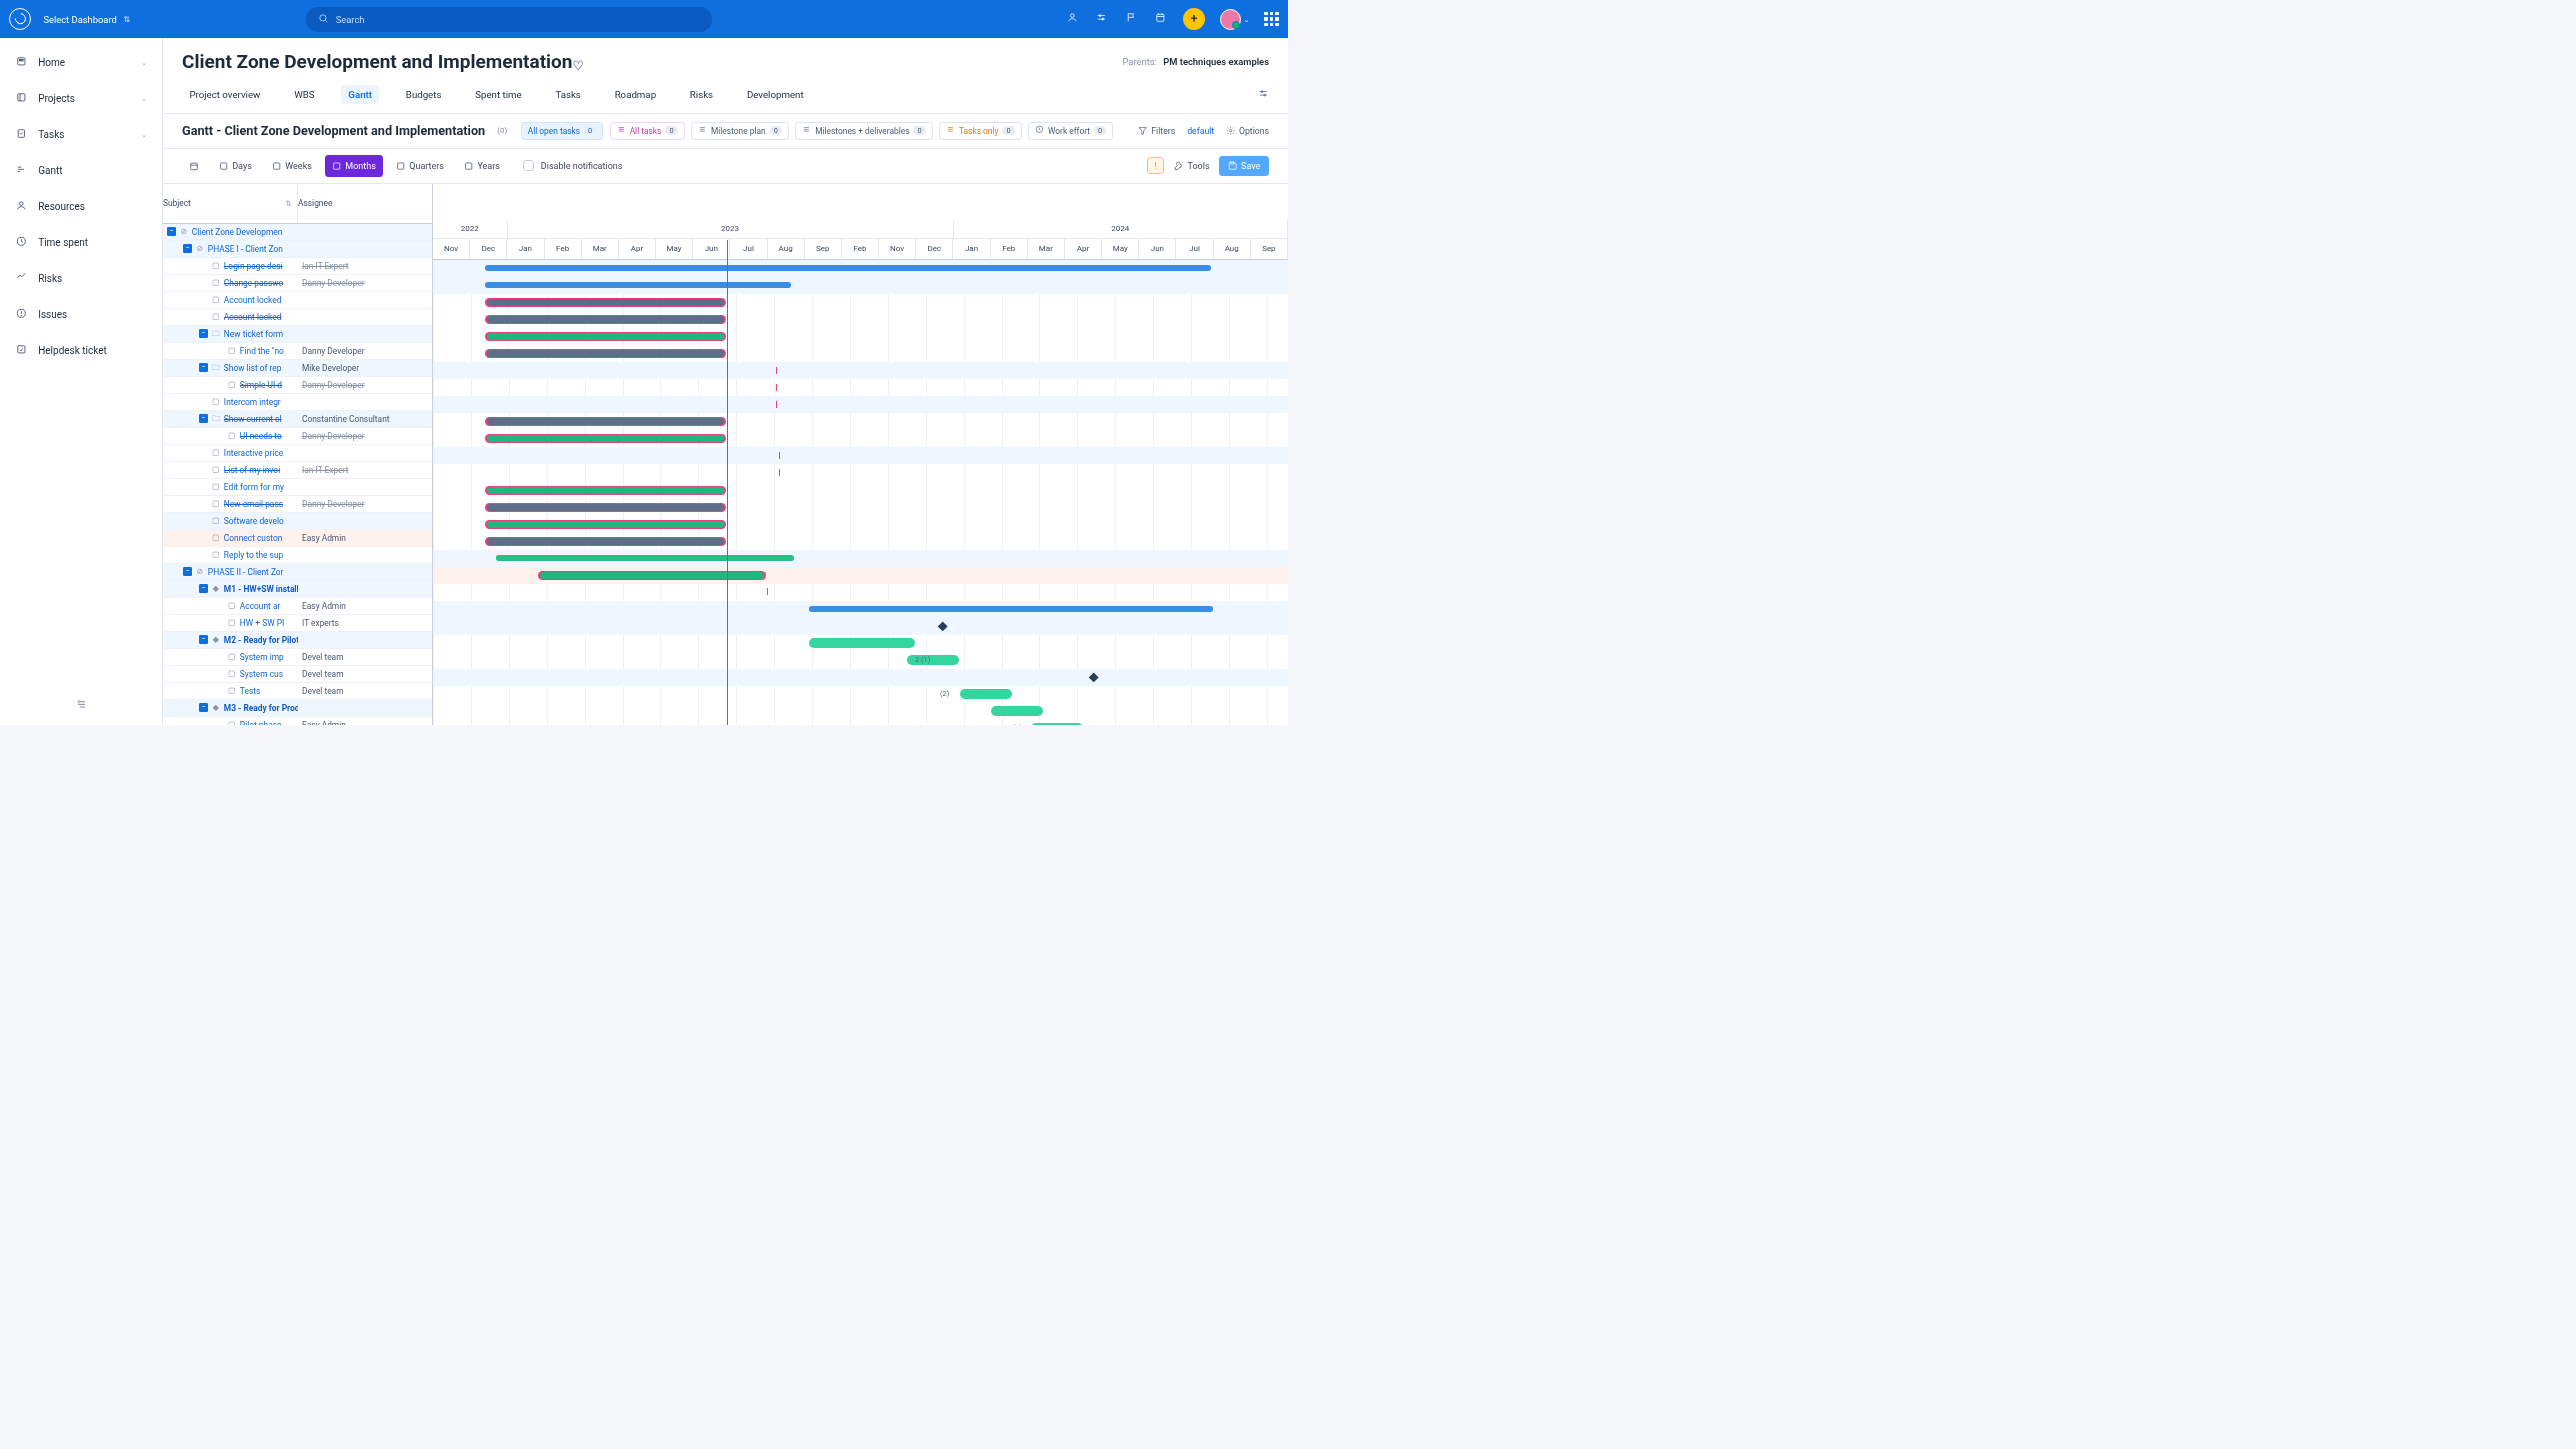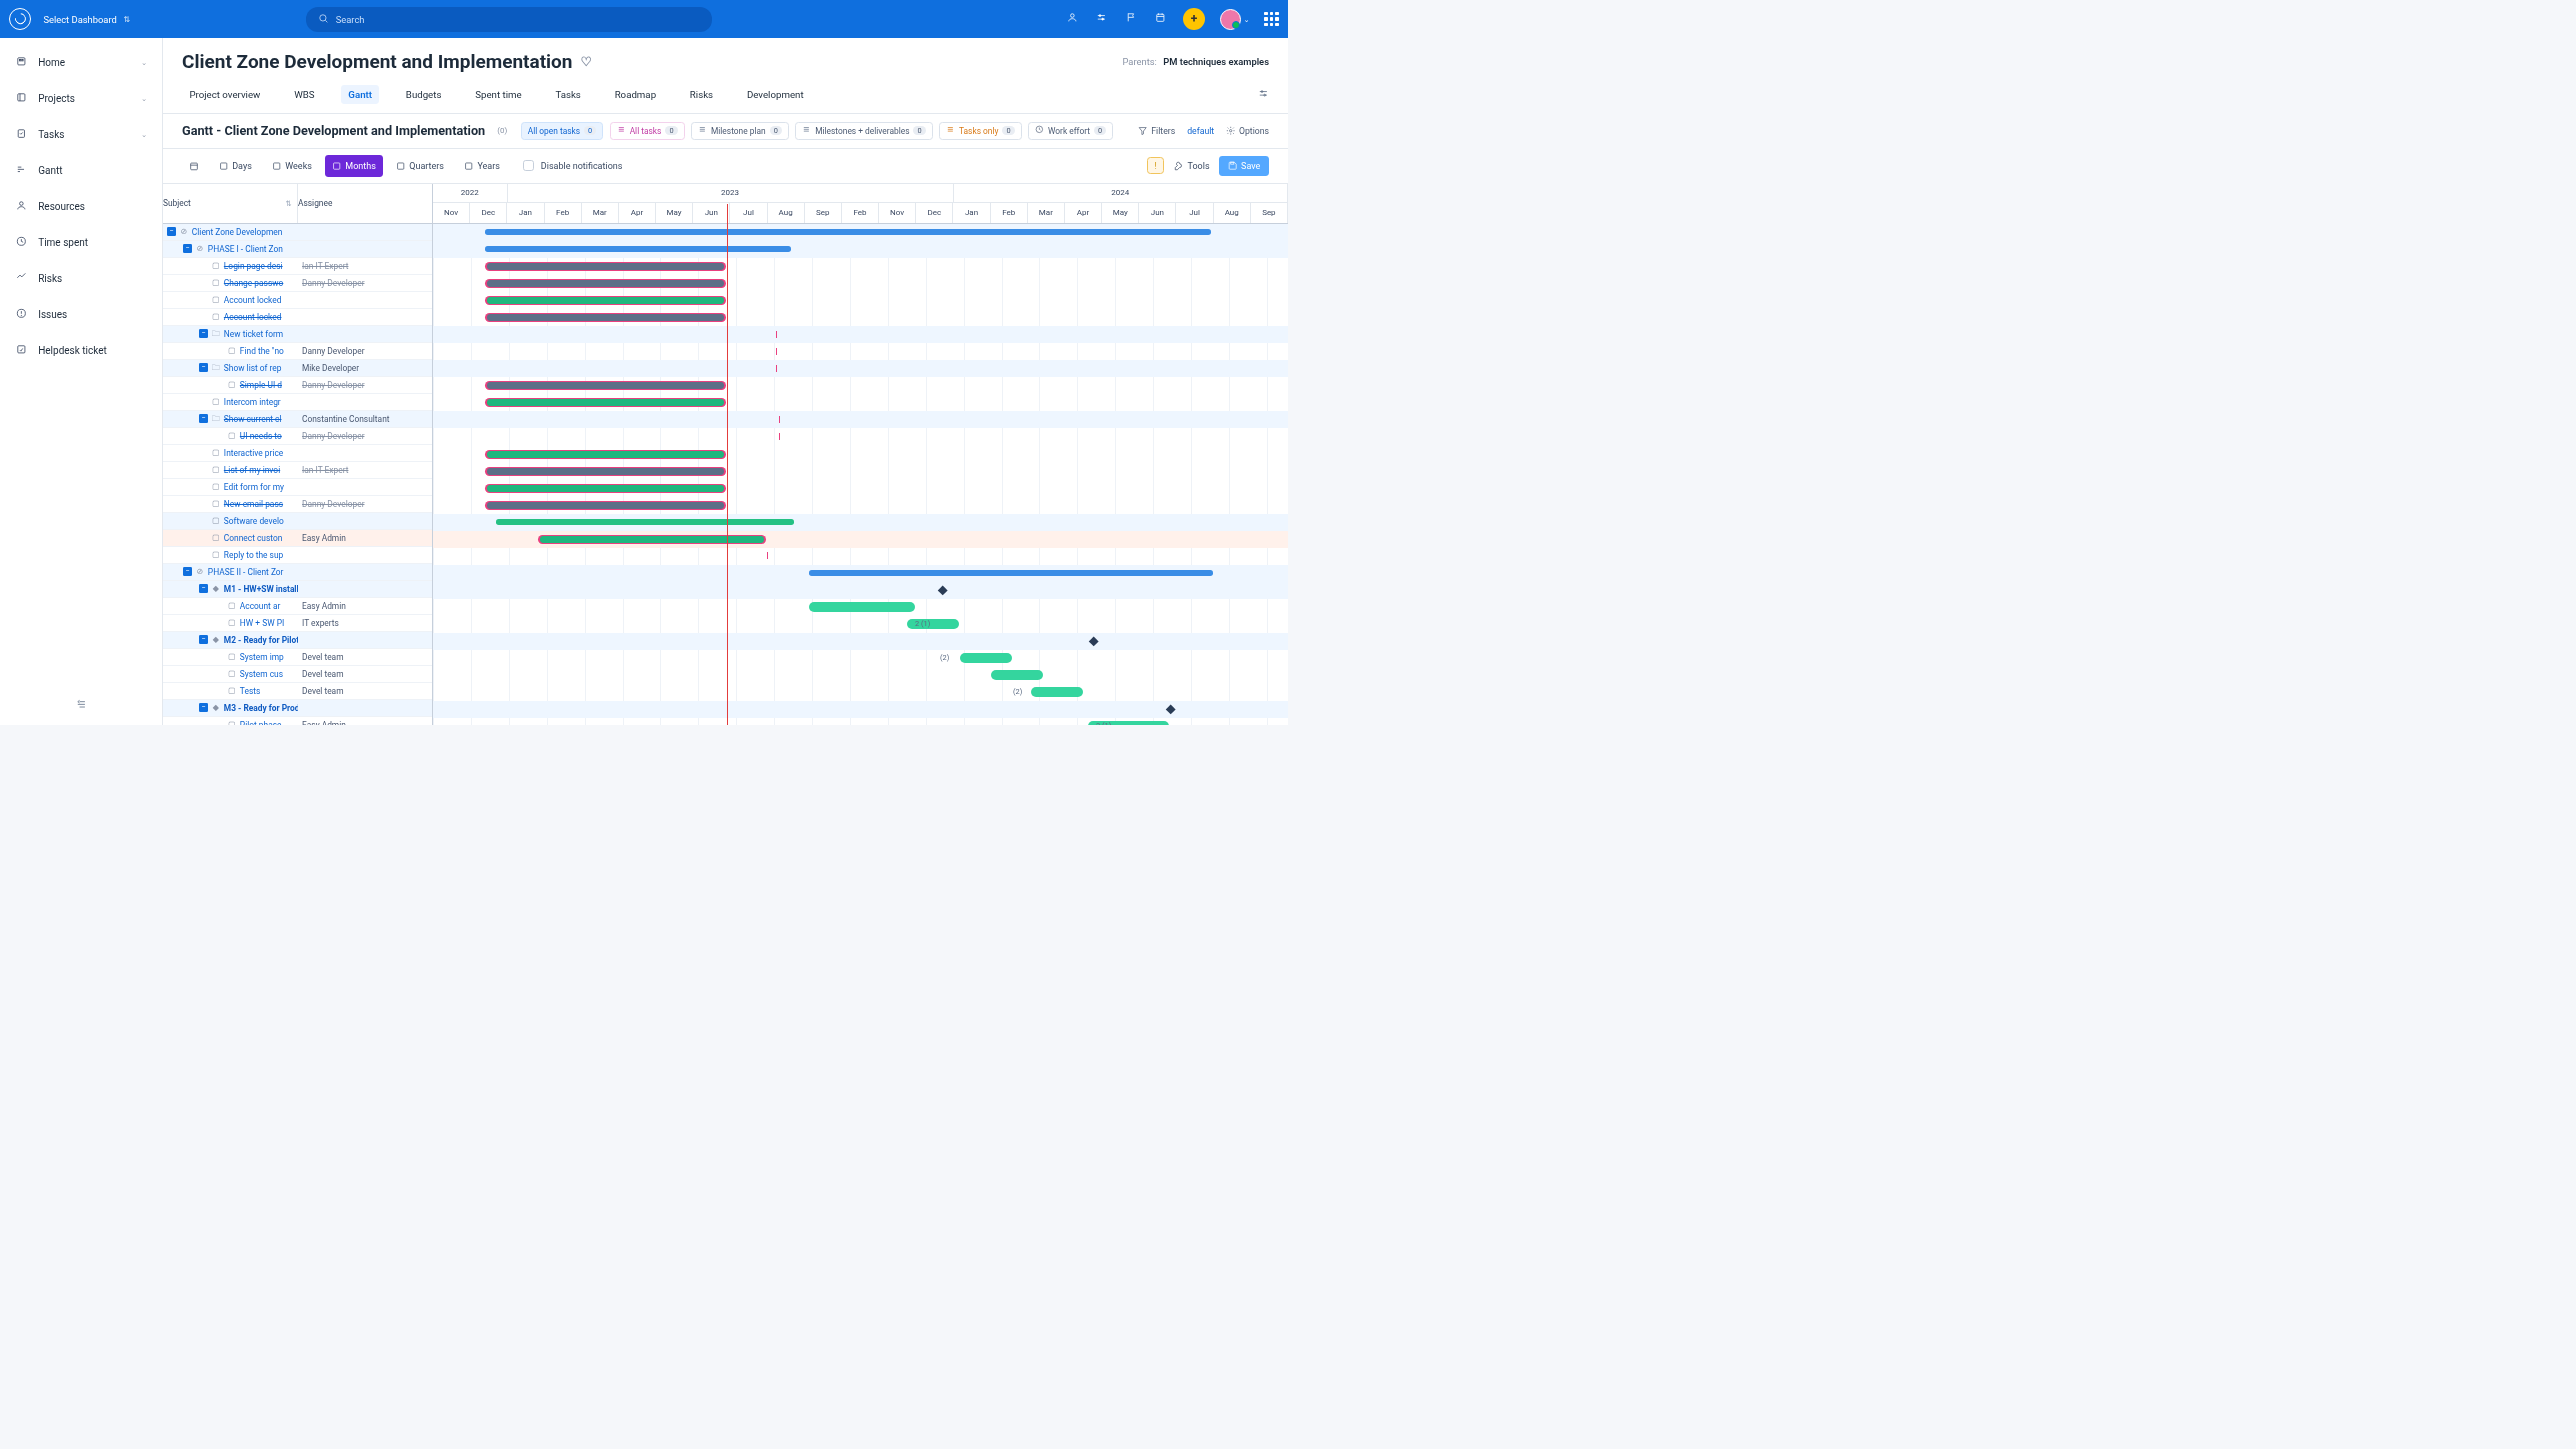--- a/index.html
+++ b/index.html
@@ -25,21 +25,21 @@
 .sidebar { width: 163px; background: #fff; border-right: 0.7px solid #e3e8ee; padding-top: 6.7px; position: relative; }
 .nav-item { display: flex; align-items: center; gap: 10px; height: 36px; padding: 0 14.8px; cursor: pointer; color: #1e2b3a; font-size: 10px; }
 .nav-item .chev { margin-left: auto; color: #8a94a6; font-size: 7.4px; }
 .nav-icon { width: 13.4px; text-align: center; color: #35425c; }
 .sidebar-collapse { position: absolute; bottom: 12px; left: 0; right: 0; text-align: center; color: #5b6b83; cursor: pointer; }
 
 
 .main { flex: 1; overflow: hidden; display: flex; flex-direction: column; background: #fff; }
 .header-sec { padding: 12px 19px 0 19px; }
 .title-row { display: flex; align-items: center; justify-content: space-between; }
-.page-title { font-size: 19px; font-weight: 700; color: #1d2b3a; display: flex; align-items: center; gap: 8px; }
+.page-title { font-size: 19px; font-weight: 700; color: #1d2b3a; display: flex; align-items: flex-end; }
 .heart { color: #8a94a6; font-size: 12.7px; }
 .parents { color: #8a94a6; font-size: 9.4px; }
 .parents b { color: #1d2b3a; font-weight: 600; margin-left: 4px; }
 .tabs { display: flex; gap: 19px; align-items: center; margin-top: 12px; font-size: 9.7px; color: #1d2b3a; }
 .tab { padding: 4px 7.4px; cursor: pointer; border-radius: 3.4px; }
 .tab.active { background: #ecf4ff; color: #0f6fde; font-weight: 600; }
 .tabs-end { margin-left: auto; color: #5b6b83; cursor: pointer; }
 
 
 .filterbar { border-top: 0.7px solid #e3e8ee; border-bottom: 0.7px solid #e3e8ee; margin-top: 8.7px; padding: 8px 19px; display: flex; align-items: center; gap: 6.7px; }
@@ -76,21 +76,21 @@
 .row.peach { background: #fff1eb; }
 .cell-subject { width: 135px; display: flex; align-items: center; gap: 3.4px; overflow: hidden; white-space: nowrap; }
 .cell-assignee { flex: 1; padding-left: 4px; white-space: nowrap; overflow: hidden; color: #4a5871; }
 .toggle { width: 8.7px; height: 8.7px; background: #0f6fde; border-radius: 1.3px; color: #fff; font-size: 7.4px; line-height: 8px; text-align: center; flex-shrink: 0; }
 .tiny-ic { width: 9.4px; color: #8a94a6; font-size: 8px; flex-shrink: 0; text-align: center; }
 .subj-link { color: #1065d0; }
 .subj-bold { color: #0f5bc2; font-weight: 700; }
 .strike { text-decoration: line-through; }
 .cell-assignee.strike { text-decoration: line-through; color: #8792a5; }
 
-.rightgrid { flex: 1; position: relative; overflow: hidden; }
+.rightgrid { flex: 1; position: relative; overflow: hidden; margin-top: 36px; }
 .rg-header { height: 40px; border-bottom: 0.7px solid #c6cfdb; position: relative; }
 .year-row, .month-row { position: absolute; left: 0; right: 0; height: 19.5px; display: flex; }
 .year-row { top: 0; border-bottom: 0.7px solid #e3e8ee; }
 .month-row { bottom: 0; }
 .hcol { border-right: 0.7px solid #e3e8ee; display: flex; align-items: center; justify-content: center; font-size: 8px; color: #3a4861; }
 .rg-body { position: relative; }
 .vgrid { position: absolute; top: 0; bottom: 0; width: 0; border-left: 0.7px solid #eef2f7; }
 .today-line { position: absolute; top: -20px; bottom: 0; width: 0; border-left: 1.3px solid #e33c3c; z-index: 5; }
 .grow { height: 17px; position: relative; }
 .grow.blue-bg { background: #eef6ff; }

